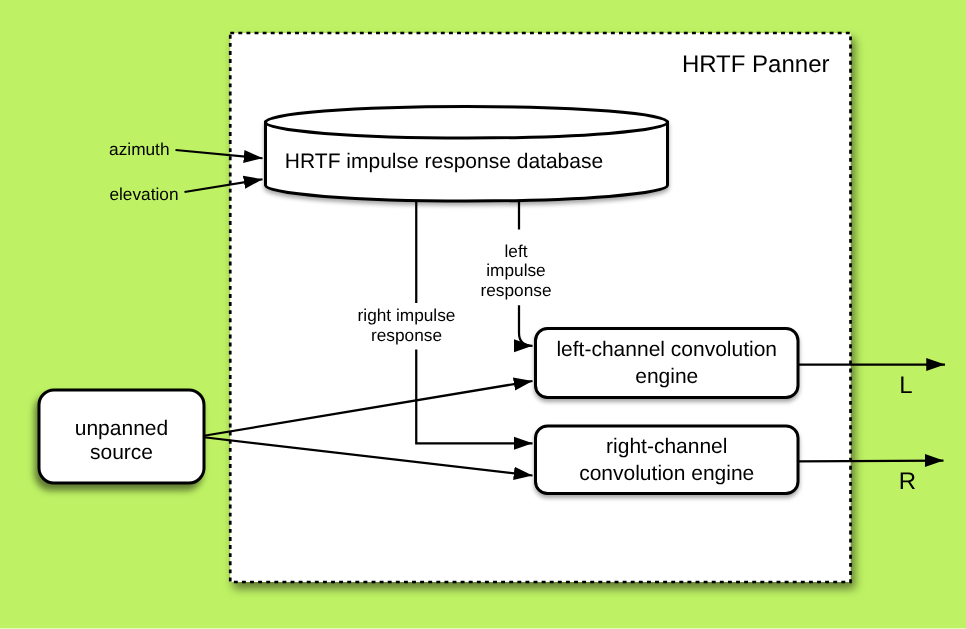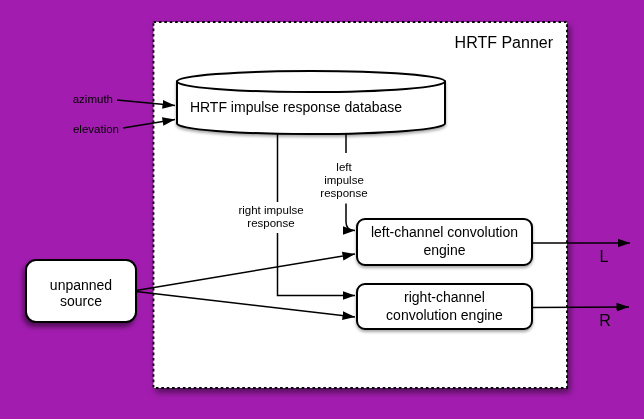--- a/index.html
+++ b/index.html
@@ -1,20 +1,20 @@
 <!DOCTYPE html>
 <html><head>
 <meta charset="utf-8">
 <style>
   html, body { margin: 0; padding: 0; background: #ffffff; }
   .stage {
     position: relative;
     width: 644px;
     height: 419px;
-    background: #a21caf;
+    background: #bef264;
     overflow: hidden;
   }
   svg { position: absolute; left: 0; top: 0; }
   text {
     font-family: "Liberation Sans", sans-serif;
     fill: #000000;
     user-select: none;
   }
   .lbl-big   { font-size: 16px; }
   .lbl-med   { font-size: 14px; }

